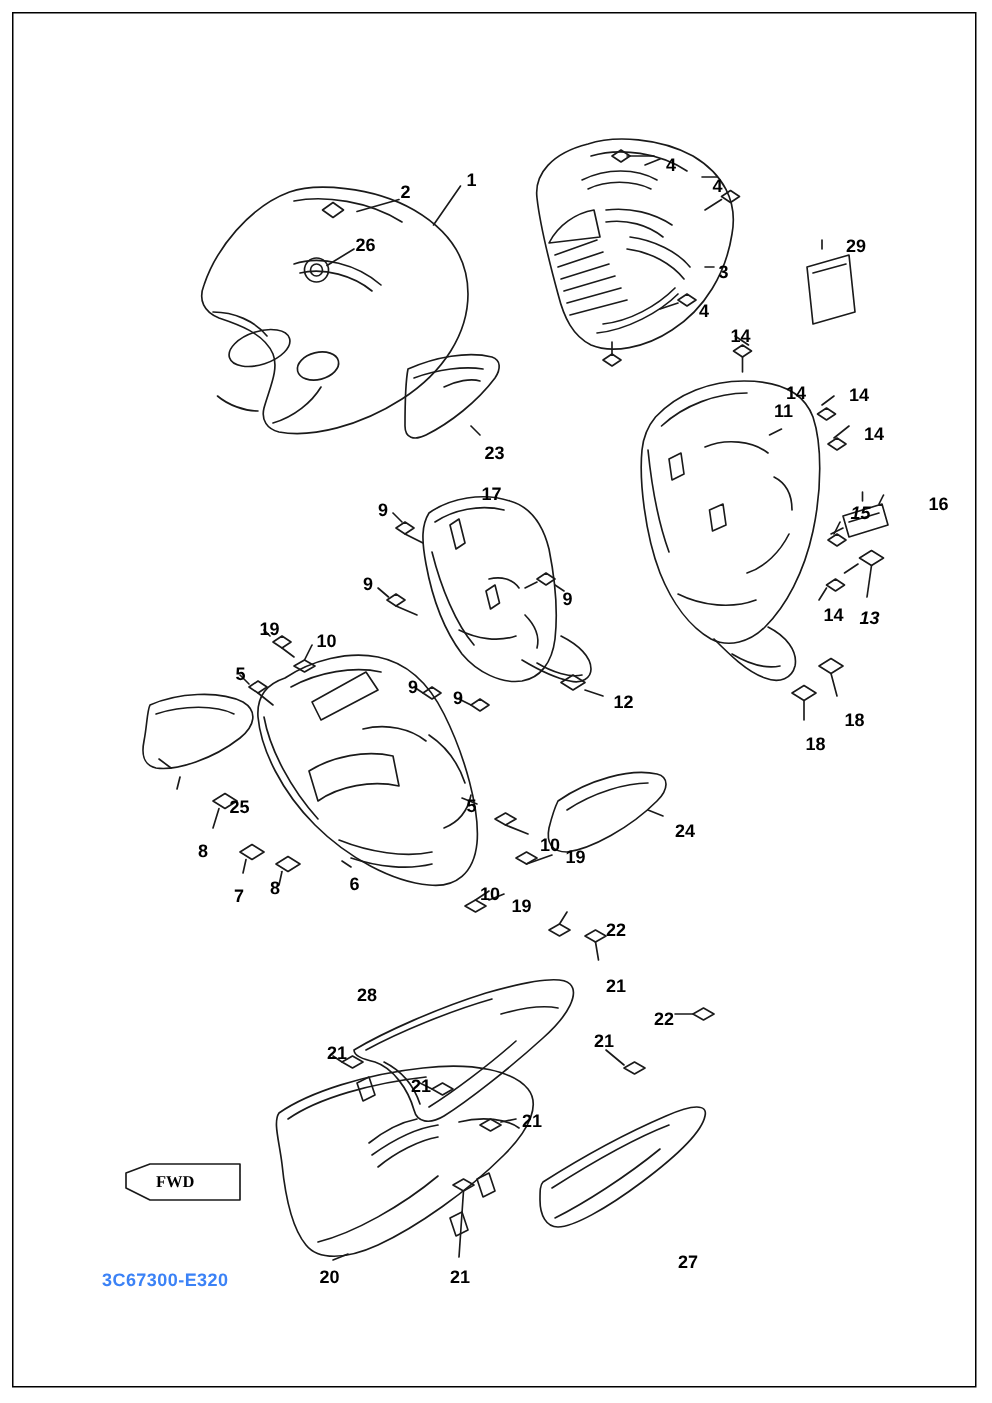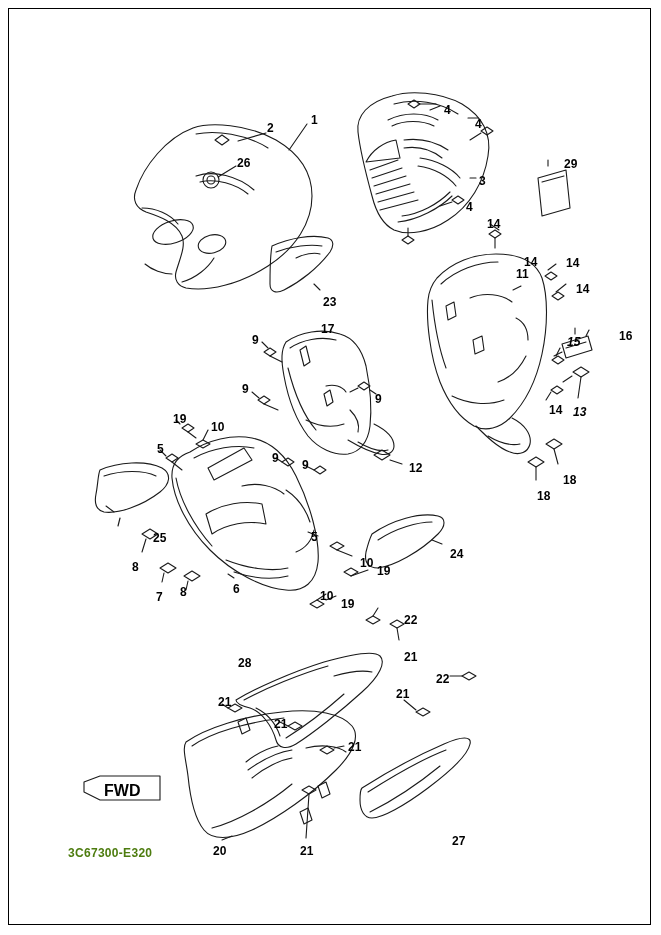--- a/index.html
+++ b/index.html
@@ -40,28 +40,28 @@
     font-weight: bold;
     color: #000000;
     line-height: 12px;
     white-space: nowrap;
   }
   .partcode {
     position: absolute;
     font-family: "Liberation Sans", sans-serif;
     font-size: 12px;
     font-weight: bold;
-    color: #4d7c0f;
+    color: #3b82f6;
     letter-spacing: 0.3px;
     white-space: nowrap;
   }
   .fwd-label {
     position: absolute;
-    font-family: Liberation Sans, sans-serif;
-    font-size: 16px;
+    font-family: Liberation Serif, serif;
+    font-size: 11px;
     font-weight: bold;
     color: #000000;
     white-space: nowrap;
   }
 </style>
 </head>
 <body>
 
 <div id="page">
 

